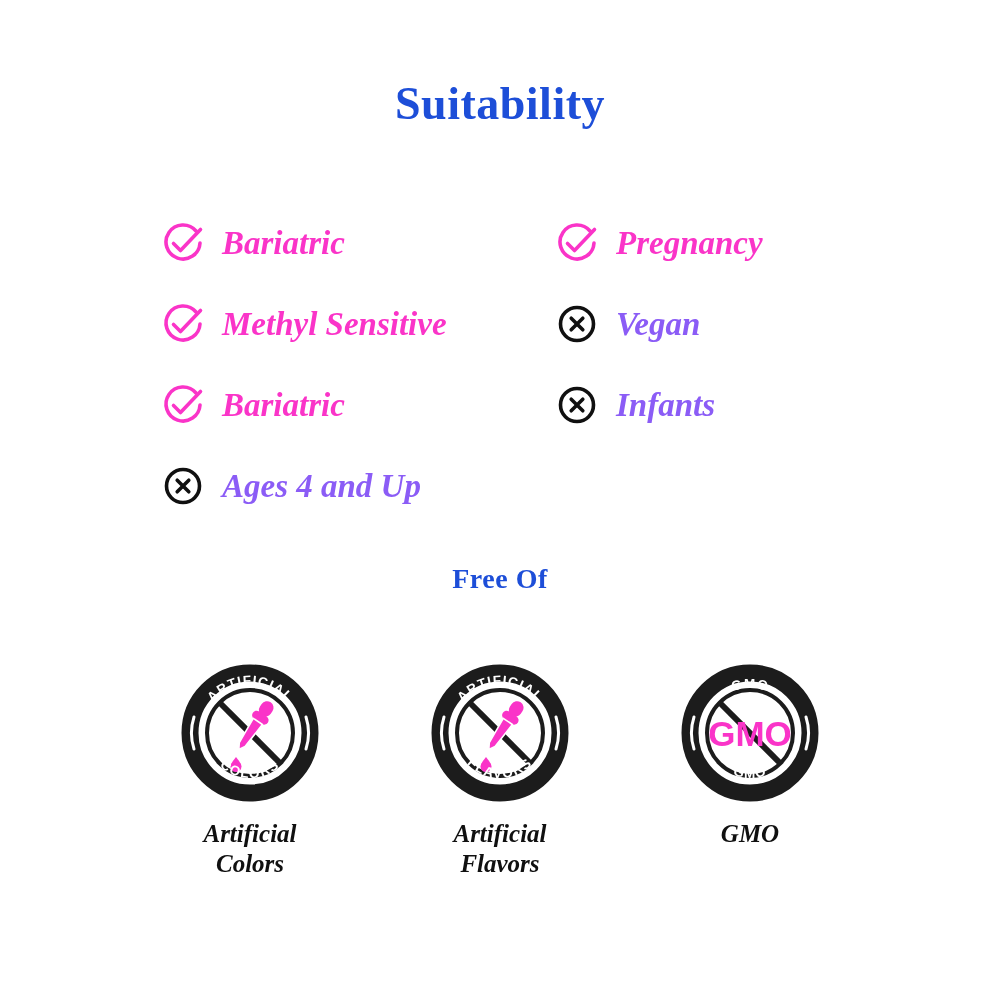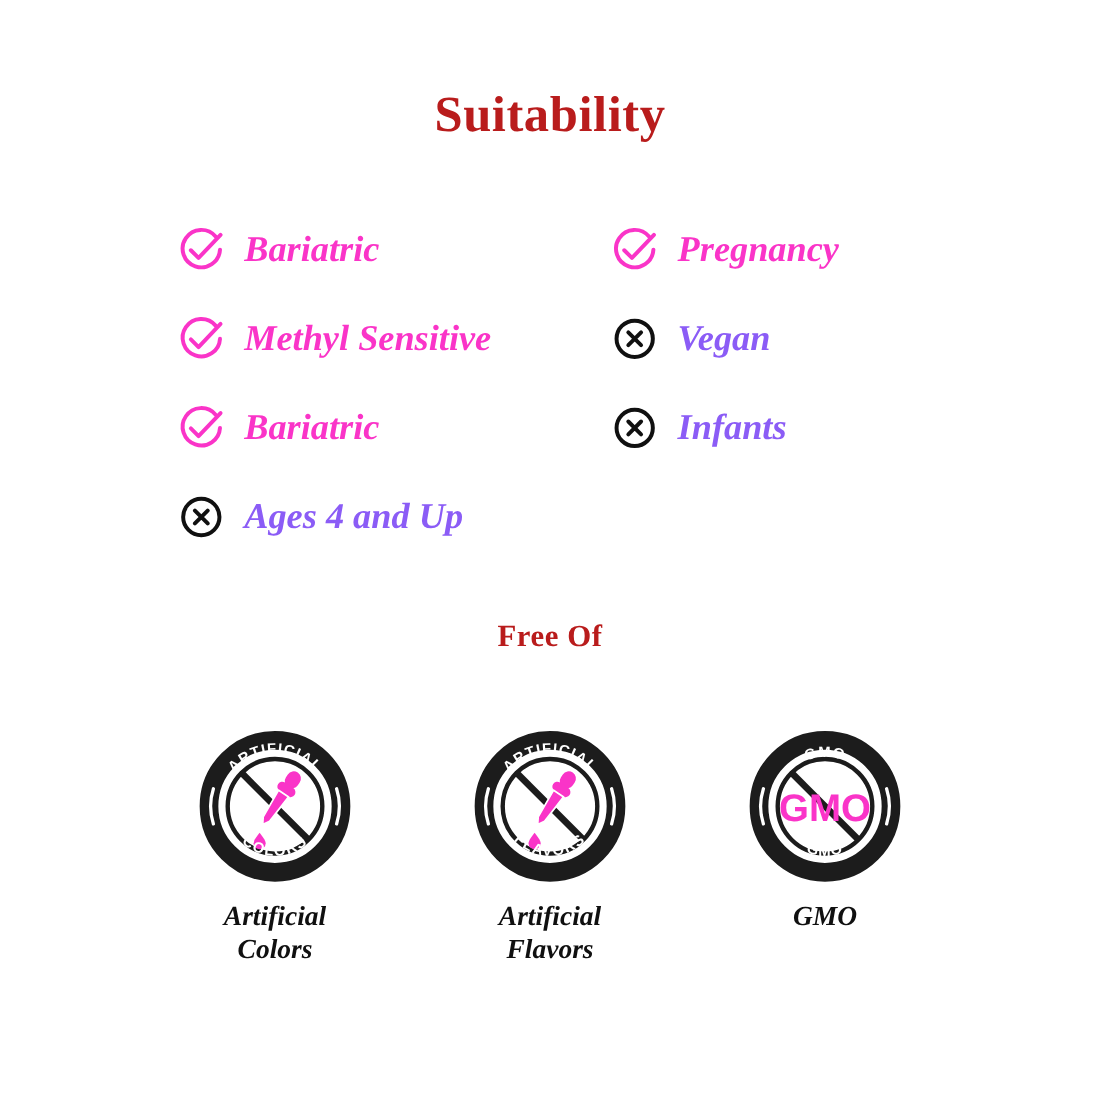--- a/index.html
+++ b/index.html
@@ -18,38 +18,38 @@
   }
 
   
   .section-title {
     position: absolute;
     left: 0;
     width: 1000px;
     text-align: center;
     font-family: "Liberation Serif", "DejaVu Serif", serif;
     font-weight: bold;
-    color: #b91c1c;
+    color: #1d4ed8;
     letter-spacing: 0.5px;
   }
   #suitability-title {
     top: 78px;
     font-size: 46px;
     line-height: 52px;
   }
   #freeof-title {
     top: 555px;
     font-size: 28px;
     line-height: 48px;
   }
 
   
   #suitability-grid {
     position: absolute;
-    top: 196px;
+    top: 212px;
     left: 160px;
     width: 720px;
     display: grid;
     grid-template-columns: 394px 326px;
     grid-auto-rows: 81px;
     align-items: start;
   }
   .suit-item {
     display: flex;
     align-items: center;

